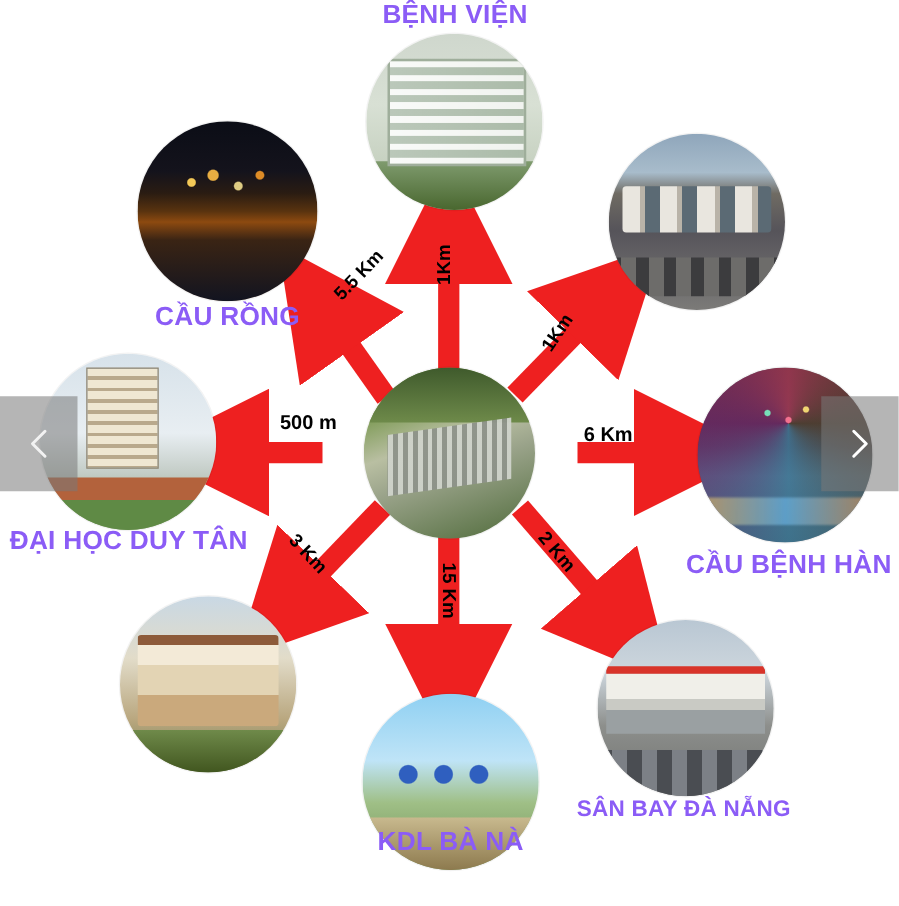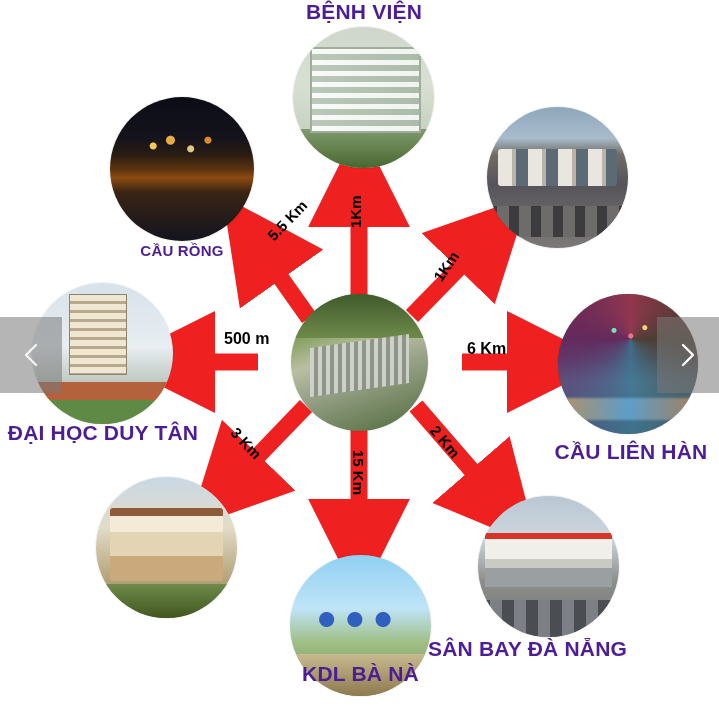--- a/index.html
+++ b/index.html
@@ -8,21 +8,21 @@
     font-family:"Liberation Sans", sans-serif;
   }
   #stage{position:absolute;left:0;top:0;width:719px;height:725px;}
 
   
   .node{position:absolute;border-radius:50%;overflow:hidden;
         box-shadow:0 0 0 1px rgba(0,0,0,0.05);}
   .node .ph{position:absolute;inset:0;}
 
   
-  .label{position:absolute;color:#4c1d95;font-weight:bold;
+  .label{position:absolute;color:#8b5cf6;font-weight:bold;
          letter-spacing:.2px;white-space:nowrap;text-align:center;}
 
   
   .dist{position:absolute;color:#000;font-weight:bold;white-space:nowrap;}
 
   
   svg#arrows{position:absolute;left:0;top:0;width:719px;height:725px;}
 
   
   .nav{position:absolute;top:317px;width:62px;height:76px;
@@ -166,28 +166,28 @@
   </div>
 
   <div class="node" style="left:96px;top:477px;width:141px;height:141px;">
     <div class="ph ph-ubnd"></div>
   </div>
 
   <div class="node" style="left:32px;top:283px;width:141px;height:141px;">
     <div class="ph ph-duytan"></div>
   </div>
 
-  <div class="label" style="left:110px;top:242px;width:144px;font-size:15px;">CẦU RỒNG</div>
+  <div class="label" style="left:110px;top:242px;width:144px;font-size:21px;">CẦU RỒNG</div>
 
   <div class="label" style="left:283px;top:0px;width:162px;font-size:21px;">BỆNH VIỆN</div>
 
 
-  <div class="label" style="left:543px;top:440px;width:176px;font-size:21px;">CẦU LIÊN HÀN</div>
-
-  <div class="label" style="left:428px;top:637px;width:198px;font-size:21px;">SÂN BAY ĐÀ NẴNG</div>
+  <div class="label" style="left:543px;top:440px;width:176px;font-size:21px;">CẦU BỆNH HÀN</div>
+
+  <div class="label" style="left:448px;top:637px;width:198px;font-size:18px;">SÂN BAY ĐÀ NẴNG</div>
 
   <div class="label" style="left:290px;top:662px;width:141px;font-size:21px;">KDL BÀ NÀ</div>
 
 
   <div class="label" style="left:2px;top:421px;width:202px;font-size:21px;">ĐẠI HỌC DUY TÂN</div>
 
   <div class="dist" style="left:264px;top:232px;font-size:15px;transform:rotate(-46deg);transform-origin:left top;">5.5 Km</div>
 
   <div class="dist" style="left:347px;top:228px;font-size:15px;transform:rotate(-90deg);transform-origin:left top;">1Km</div>
 

